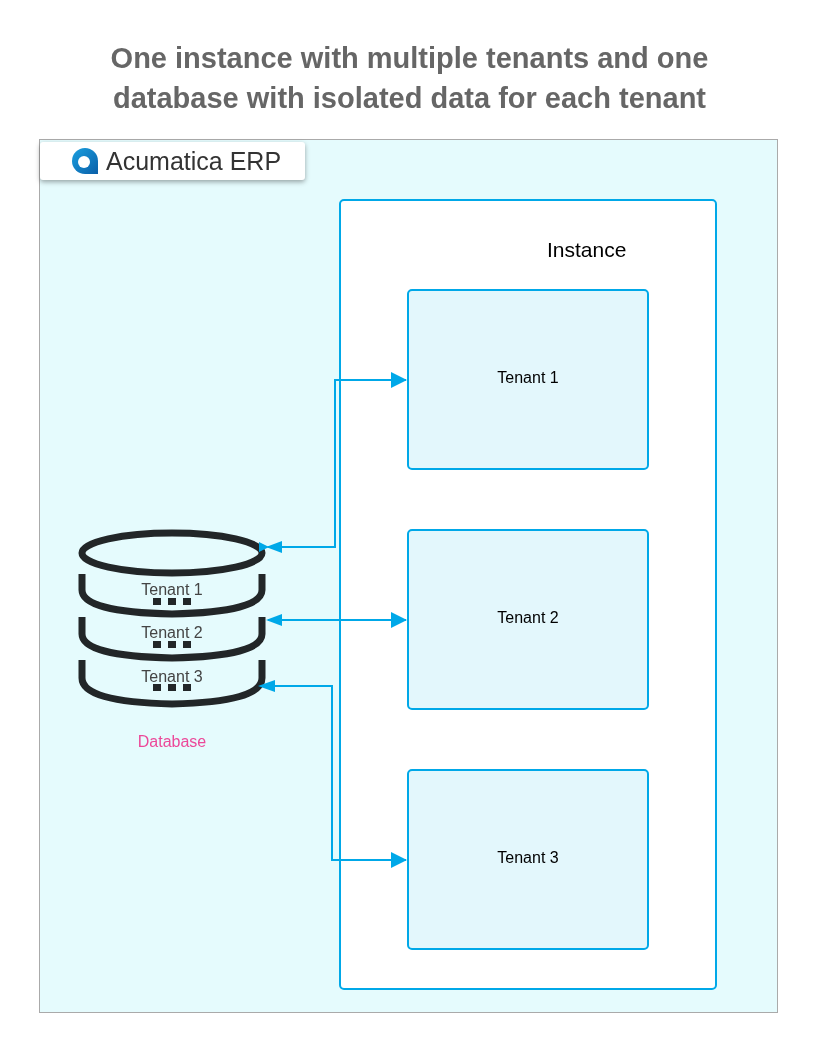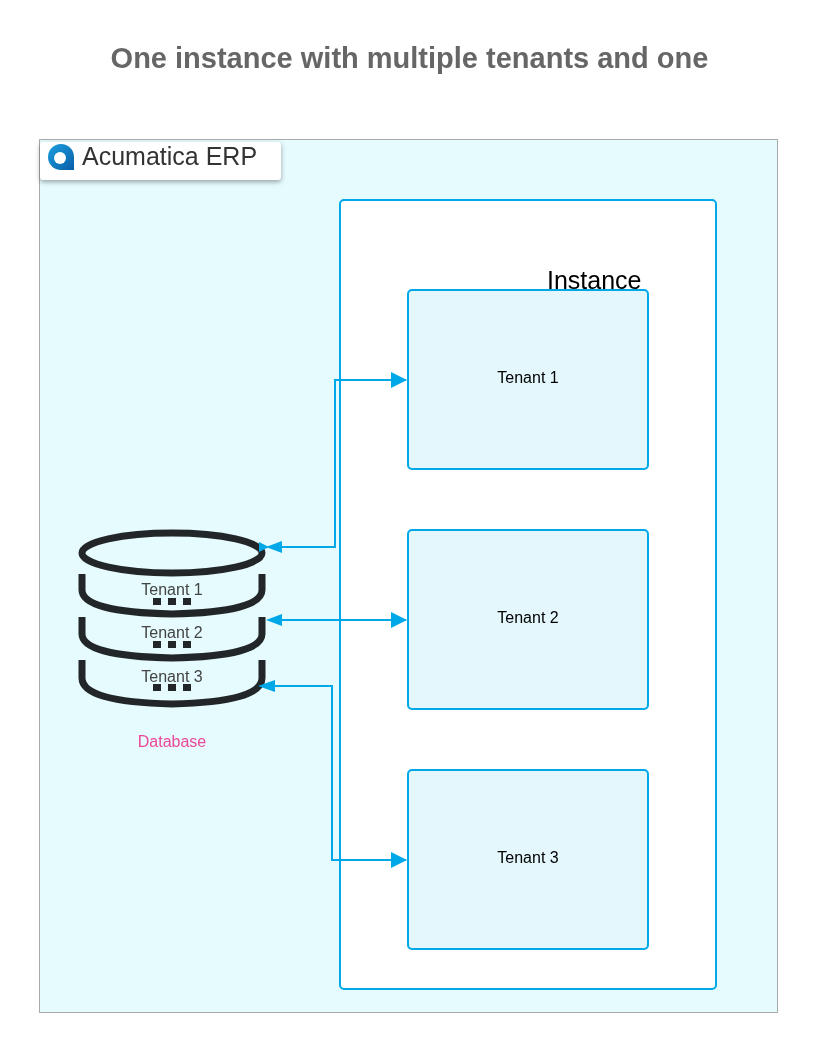--- a/index.html
+++ b/index.html
@@ -1,30 +1,31 @@
 <!DOCTYPE html>
 <html><head>
 <meta charset="utf-8">
 <style>
   html, body { margin:0; padding:0; }
   body { width:819px; height:1054px; background:#ffffff; position:relative; overflow:hidden; font-family:"Liberation Sans", sans-serif; }
   .title { position:absolute; left:0; top:38px; width:819px; text-align:center; color:#666666; font-weight:bold; font-size:29px; line-height:40px; }
   .outer { position:absolute; left:39px; top:139px; width:739px; height:874px; background:#e5fbfd; border:1px solid #aaaaaa; box-sizing:border-box; }
-  .badge { position:absolute; left:40px; top:142px; width:241px; height:38px; background:#fff; border-radius:3px; box-shadow:0 2px 5px rgba(0,0,0,0.35); display:flex; align-items:flex-start; }
+  .badge { position:absolute; left:40px; top:142px; width:241px; height:38px; background:#fff; border-radius:3px; box-shadow:0 2px 5px rgba(0,0,0,0.35); display:flex; align-items:center;padding-left:24px; }
   .badge-label { font-size:25px; color:#333; margin-left:6px; }
   .logo { margin-left:6px; width:30px; height:30px; }
   svg.main { position:absolute; left:0; top:0; }
   .txt { position:absolute; font-size:16px; color:#000; white-space:nowrap; }
   .dbtxt { position:absolute; font-size:16px; color:#444; white-space:nowrap; }
 </style>
 </head>
 <body>
 
 <div class="title">
   <div>One instance with multiple tenants and one</div>
+  <div>database with isolated data for each tenant</div>
 </div>
 
 <div class="outer"></div>
 
 <div class="badge">
   <svg class="logo" viewBox="0 0 30 30">
     <defs>
       <linearGradient id="lg" x1="0" y1="0" x2="1" y2="1">
         <stop offset="0" stop-color="#1aa0e0"></stop>
         <stop offset="1" stop-color="#0a5fa8"></stop>
@@ -74,21 +75,21 @@
   <polyline points="268,547 335,547 335,380 406,380" fill="none" stroke="#00a8e8" stroke-width="2" marker-end="url(#arrBig)" marker-start="url(#arr)"></polyline>
   <path d="M266 547 L282 541 L282 553 Z" fill="#00a8e8"></path>
 
   <line x1="268" y1="620" x2="406" y2="620" stroke="#00a8e8" stroke-width="2" marker-end="url(#arrBig)"></line>
   <path d="M266 620 L282 614 L282 626 Z" fill="#00a8e8"></path>
 
   <polyline points="262,686 332,686 332,860 406,860" fill="none" stroke="#00a8e8" stroke-width="2" marker-end="url(#arrBig)"></polyline>
   <path d="M258 686 L275 680 L275 692 Z" fill="#00a8e8"></path>
 </svg>
 
-<div class="txt" style="left:547px; top:238px; font-size:25px;margin-top:28px;">Instance</div>
+<div class="txt" style="left:547px; top:238px; font-size:21px;">Instance</div>
 
 <div class="txt" style="left:408px; top:369px; width:240px; text-align:center;">Tenant 1</div>
 <div class="txt" style="left:408px; top:609px; width:240px; text-align:center;">Tenant 2</div>
 <div class="txt" style="left:408px; top:849px; width:240px; text-align:center;">Tenant 3</div>
 
 <div class="dbtxt" style="left:82px; top:581px; width:180px; text-align:center;">Tenant 1</div>
 <div class="dbtxt" style="left:82px; top:624px; width:180px; text-align:center;">Tenant 2</div>
 <div class="dbtxt" style="left:82px; top:668px; width:180px; text-align:center;">Tenant 3</div>
 
 <div class="dbtxt" style="left:82px; top:733px; width:180px; text-align:center; color:#ec4899;">Database</div>

